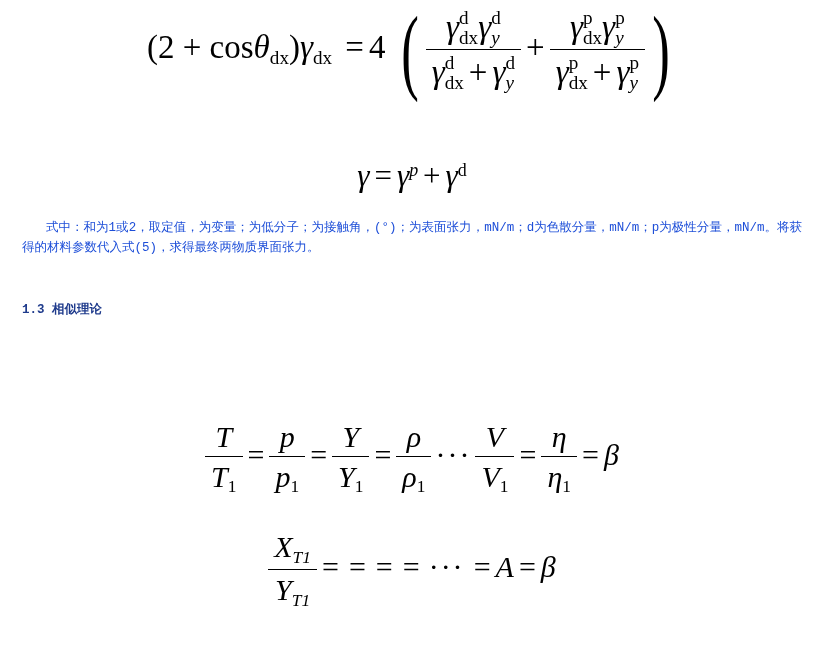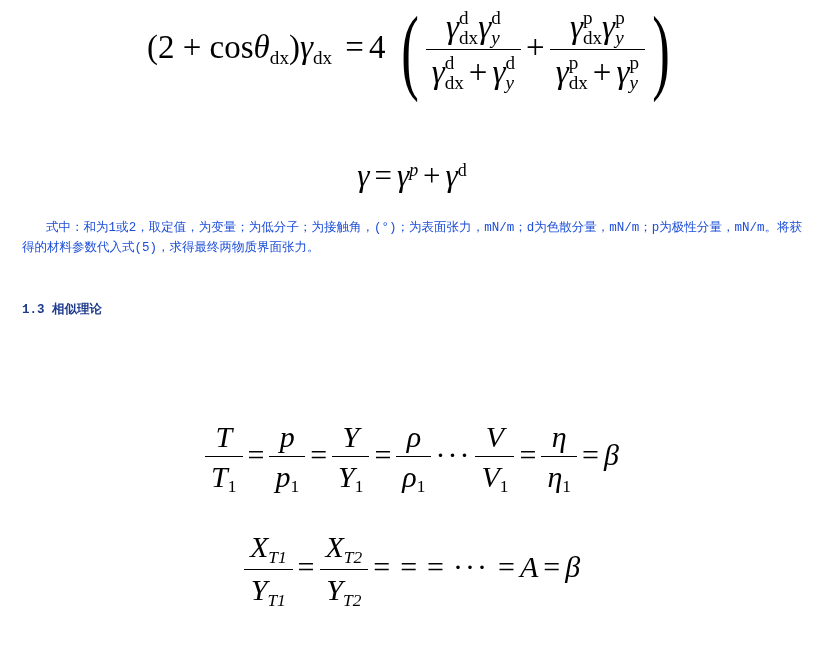--- a/index.html
+++ b/index.html
@@ -208,19 +208,16 @@
     </span><span class="op">=</span><span class="frac">
       <span class="num">η</span>
       <span class="den"><span>η</span><span class="sub">1</span></span>
     </span><span class="op">=</span><span>β</span>
   </div>
 
   <div id="eq-similar-2" class="math">
     <span class="frac">
       <span class="num"><span>X</span><span class="subit">T1</span></span>
       <span class="den"><span>Y</span><span class="subit">T1</span></span>
-    </span><span class="op">=</span><span class="frac">
-      <span class="num"><span>X</span><span class="subit">T2</span></span>
-      <span class="den"><span>Y</span><span class="subit">T2</span></span>
-    </span><span class="op">=</span><span class="op">=</span><span class="op">=</span><span class="dots">···</span><span class="op">=</span><span>A</span><span class="op">=</span><span>β</span>
+    </span><span class="op">=</span><span class="op">=</span><span class="op">=</span><span class="op">=</span><span class="dots">···</span><span class="op">=</span><span>A</span><span class="op">=</span><span>β</span>
   </div>
 
 </div>
 
 </body></html>

